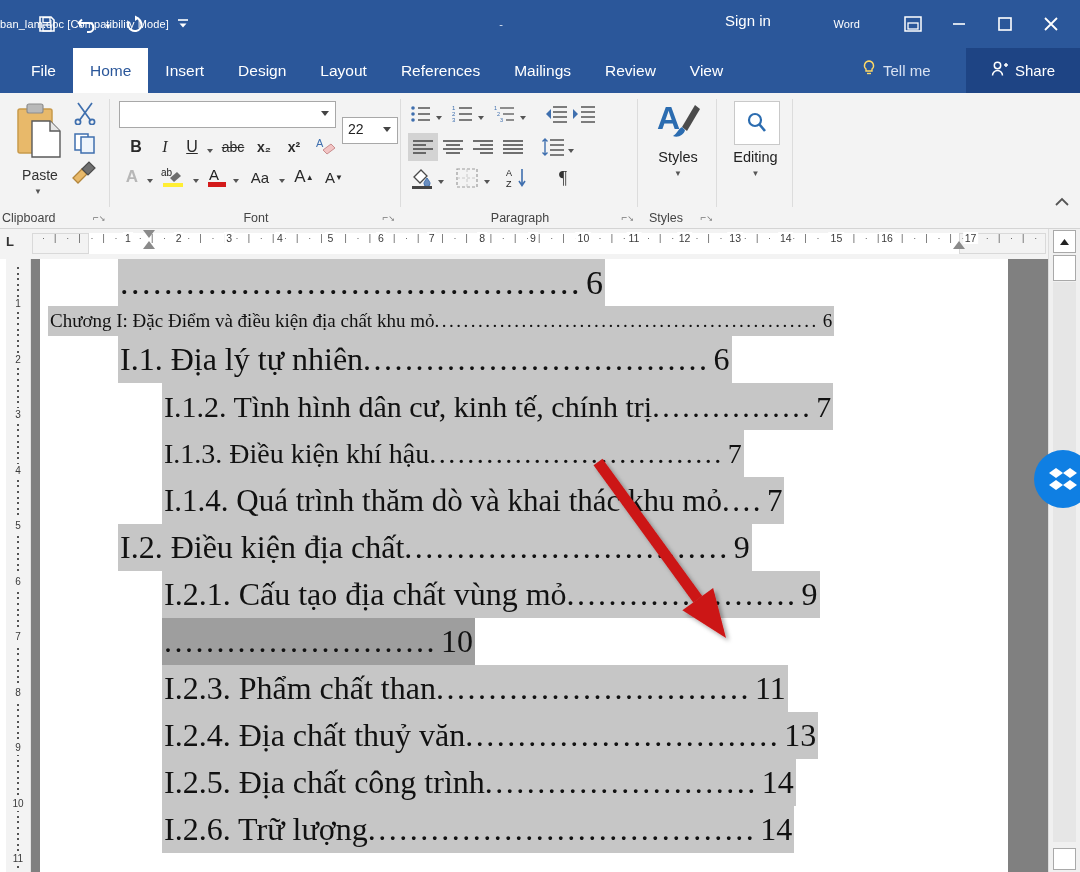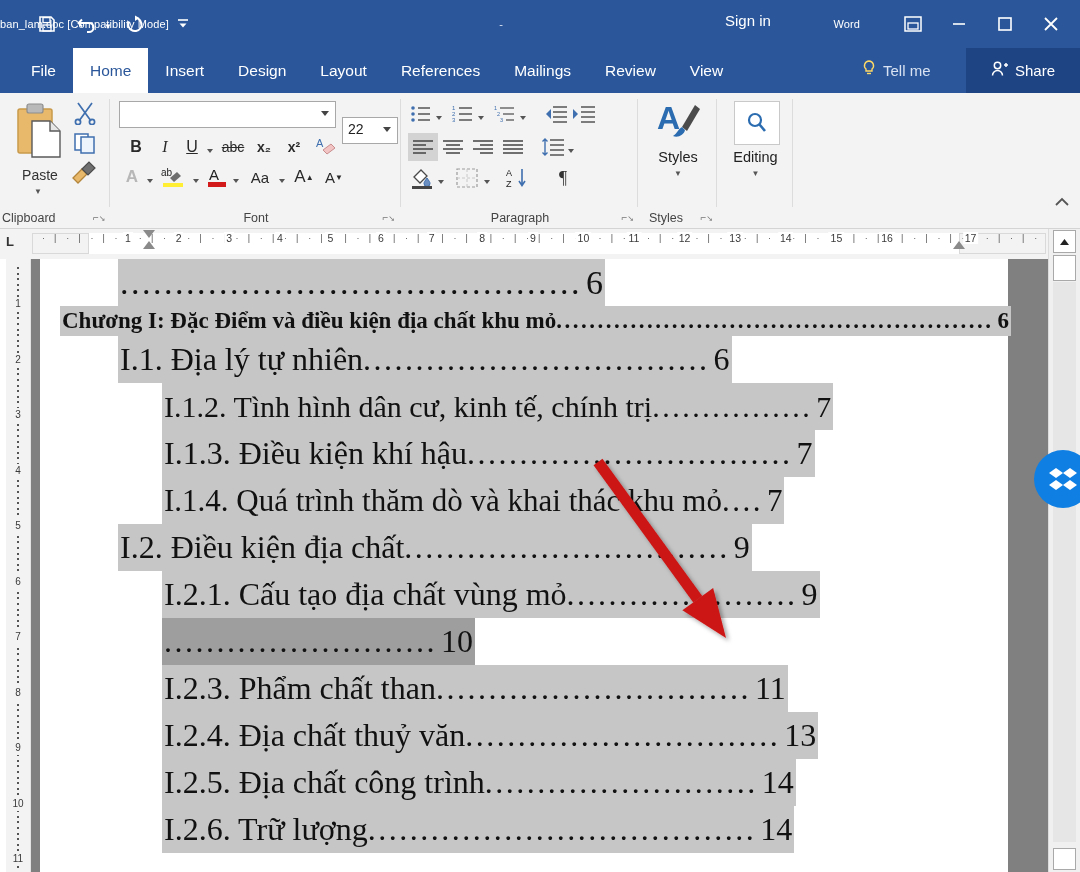--- a/index.html
+++ b/index.html
@@ -747,42 +747,42 @@
 
   <div class="docarea">
     <div class="page">
       <div class="toc" id="toc">
           <div class="line" style="font-size: 34px; line-height: 47px; padding-left: 78px; height: 47px;">
             <span class="hl" style="height: 47px; line-height: 47px;">
               <span class="leader">..........................................</span>
               <span class="pno">6</span>
             </span>
           </div>
-          <div class="line" style="font-size: 23px; line-height: 30px; padding-left: 20px; height: 30px; font-weight: bold;">
+          <div class="line" style="font-size: 19px; line-height: 30px; padding-left: 8px; height: 30px;">
             <span class="hl" style="height: 30px; line-height: 30px;">
               <span>Chương I: Đặc Điểm và điều kiện địa chất khu mỏ </span>
               <span class="leader">.....................................................</span>
               <span class="pno">6</span>
             </span>
           </div>
           <div class="line" style="font-size: 32px; line-height: 47px; padding-left: 78px; height: 47px;">
             <span class="hl" style="height: 47px; line-height: 47px;">
               <span>I.1. Địa lý tự  nhiên</span>
               <span class="leader">.................................</span>
               <span class="pno">6</span>
             </span>
           </div>
           <div class="line" style="font-size: 30px; line-height: 47px; padding-left: 122px; height: 47px;">
             <span class="hl" style="height: 47px; line-height: 47px;">
               <span>I.1.2.  Tình hình dân cư, kinh tế, chính trị </span>
               <span class="leader">................</span>
               <span class="pno">7</span>
             </span>
           </div>
-          <div class="line" style="font-size: 32px; line-height: 47px; padding-left: 122px; height: 47px;">
+          <div class="line" style="font-size: 28px; line-height: 47px; padding-left: 122px; height: 47px;">
             <span class="hl" style="height: 47px; line-height: 47px;">
               <span>I.1.3. Điều kiện khí hậu </span>
               <span class="leader">...............................</span>
               <span class="pno">7</span>
             </span>
           </div>
           <div class="line" style="font-size: 31px; line-height: 47px; padding-left: 122px; height: 47px;">
             <span class="hl" style="height: 47px; line-height: 47px;">
               <span>I.1.4. Quá trình thăm dò và khai thác khu mỏ </span>
               <span class="leader">....</span>

